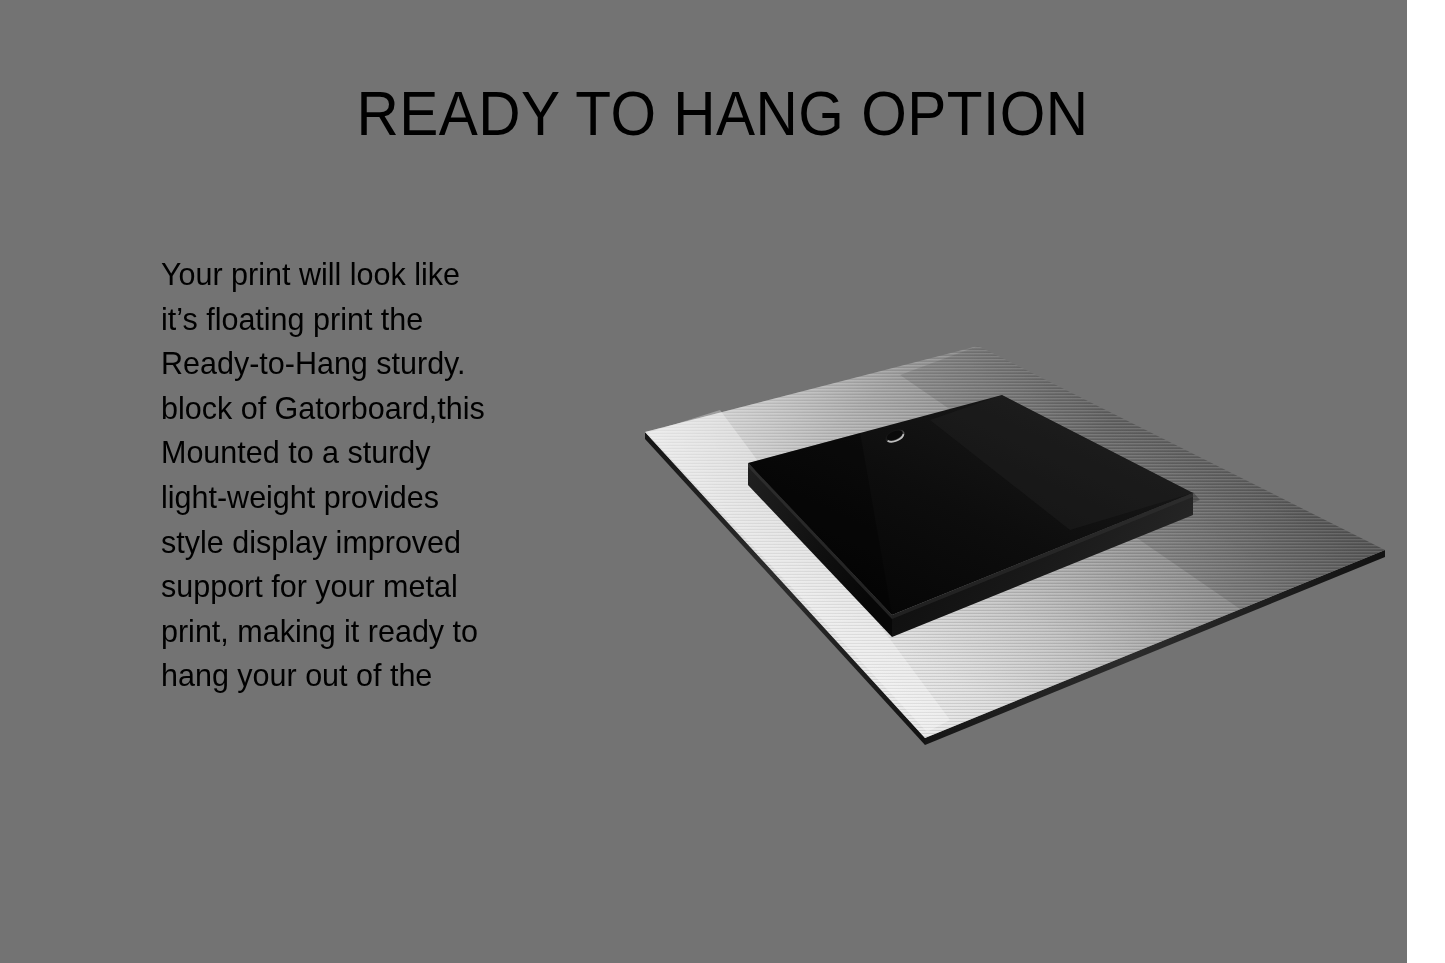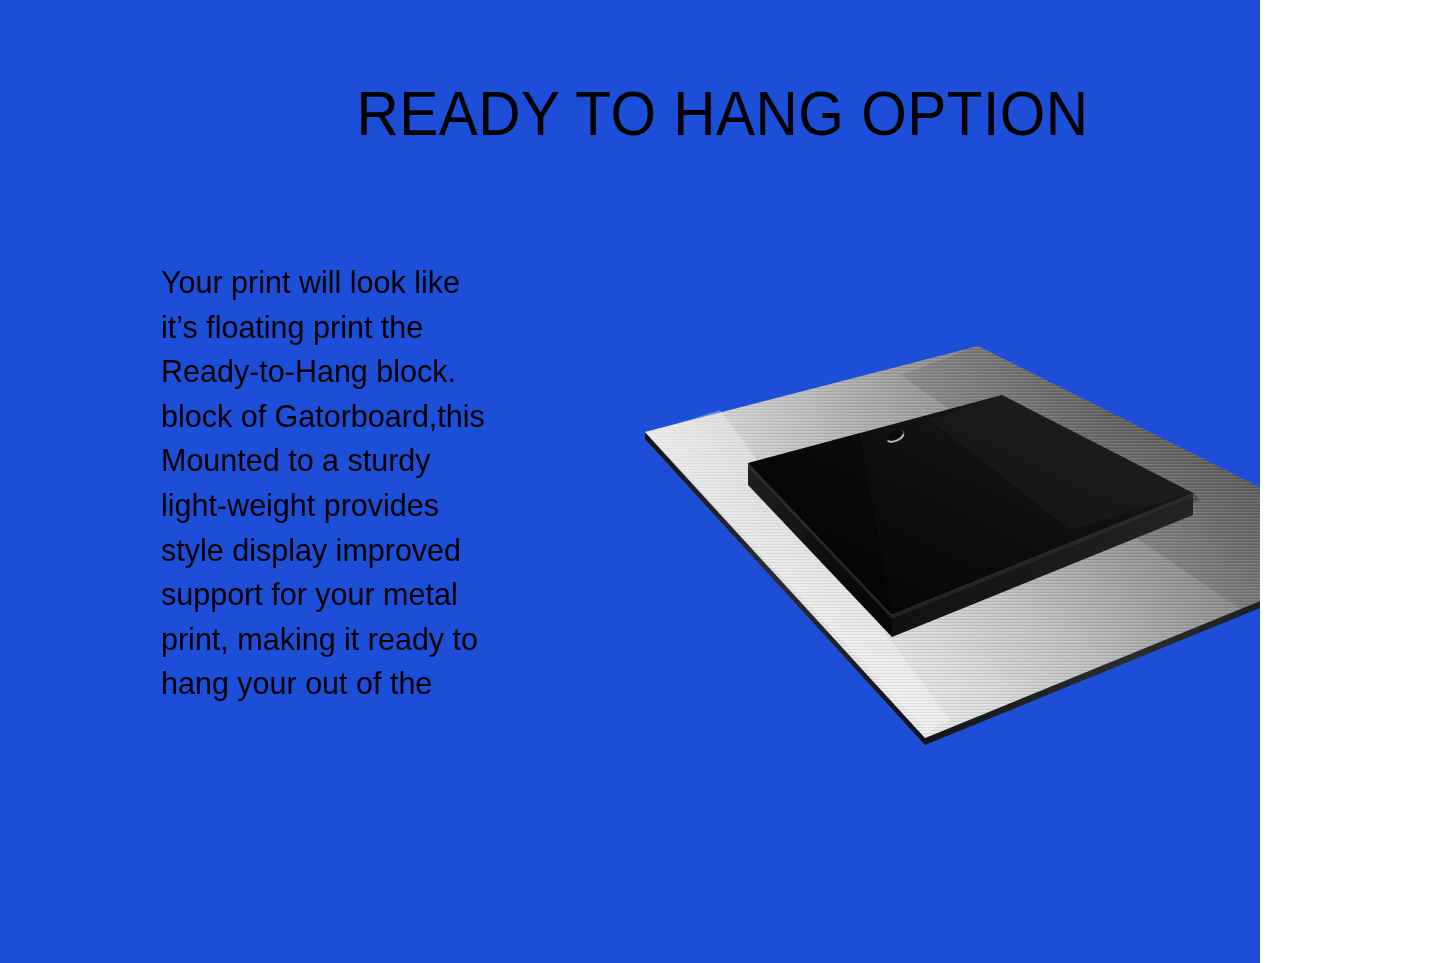--- a/index.html
+++ b/index.html
@@ -7,23 +7,23 @@
     margin: 0;
     padding: 0;
     background: #ffffff;
   }
   body {
     font-family: "Liberation Sans", sans-serif;
     -webkit-font-smoothing: antialiased;
   }
   #slide {
     position: relative;
-    width: 1260px;
+    width: 1407px;
     height: 963px;
-    background: #1d4ed8;
+    background: #737373;
     overflow: hidden;
   }
 
   
   #slide-title {
     position: absolute;
     left: 0;
     top: 82px;
     width: 1445px;
     text-align: center;
@@ -35,21 +35,21 @@
     color: #000000;
     white-space: nowrap;
     transform: scaleX(0.93);
     transform-origin: 50% 50%;
   }
 
   
   #body-copy {
     position: absolute;
     left: 161px;
-    top: 260px;
+    top: 252px;
     width: 400px;
     font-family: "Liberation Sans", sans-serif;
     font-size: 30.5px;
     font-weight: 400;
     line-height: 44.6px;
     color: #000000;
   }
   #body-copy .line {
     display: block;
     white-space: pre;
@@ -72,21 +72,21 @@
 </head>
 <body>
 
 <div id="slide">
 
   <div id="slide-title">READY TO HANG OPTION</div>
 
   <div id="body-copy">
     <span class="line">Your print will look like</span>
     <span class="line">it’s floating print the</span>
-    <span class="line">Ready-to-Hang block.</span>
+    <span class="line">Ready-to-Hang sturdy.</span>
     <span class="line">block of Gatorboard,this</span>
     <span class="line">Mounted to a sturdy</span>
     <span class="line">light-weight provides</span>
     <span class="line">style display improved</span>
     <span class="line">support for your metal</span>
     <span class="line">print, making it ready to</span>
     <span class="line">hang your out of the</span>
   </div>
 
   <div id="product-photo">

